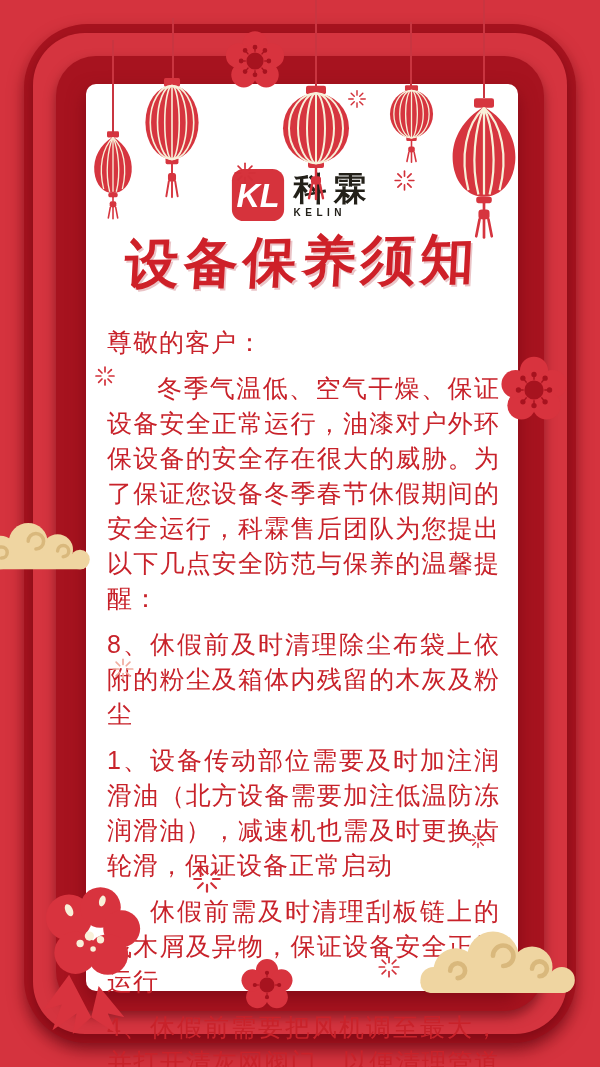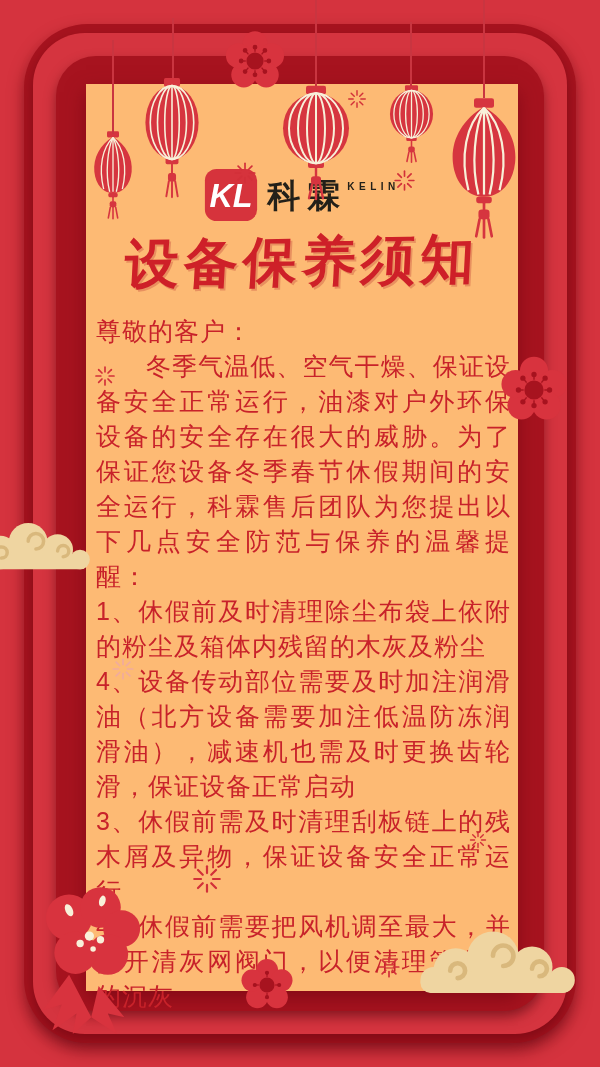--- a/index.html
+++ b/index.html
@@ -9,37 +9,37 @@
     -webkit-font-smoothing:antialiased;
   }
   
   .frame-outer{position:absolute;inset:0;background:#d5333e;}
   .frame-dark{position:absolute;inset:24px;background:#a7131f;border-radius:64px;
               box-shadow:0 8px 16px rgba(90,0,12,.55);}
   .frame-mid{position:absolute;inset:33px;background:#d5343f;border-radius:52px;
              box-shadow:0 7px 14px rgba(90,0,12,.5);}
   .frame-dark2{position:absolute;inset:56px;background:#a7131f;border-radius:40px;
                box-shadow:0 6px 12px rgba(70,0,10,.5);}
-  .paper{position:absolute;left:86px;top:84px;right:82px;bottom:76px;background:#fdba74;
-         border-radius:0;box-shadow:0 8px 18px rgba(100,0,14,.5);}
+  .paper{position:absolute;left:86px;top:84px;right:82px;bottom:76px;background:#ffffff;
+         border-radius:10px;box-shadow:0 8px 18px rgba(100,0,14,.5);}
   
   .brand{position:absolute;top:84px;left:0;right:0;display:flex;justify-content:center;align-items:center;gap:9px;}
   .logo-mark{width:54px;height:54px;flex:0 0 auto;}
-  .brand-txt{display:flex;line-height:1;}
+  .brand-txt{display:flex;flex-direction:column;line-height:1;}
   .brand-cn{font-size:33px;font-weight:bold;color:#232019;letter-spacing:7px;}
   .brand-en{font-size:10px;font-weight:bold;color:#232019;letter-spacing:4.5px;margin-top:3px;}
   .title{position:absolute;top:142px;left:0;right:0;margin:0;text-align:center;
          font-size:54px;font-weight:900;color:#ce2028;letter-spacing:5px;
          transform:skewX(-4deg) rotate(-1deg);
          text-shadow:2px 2px 0 rgba(170,20,30,.25);
          font-family:"Liberation Serif","DejaVu Serif",serif;}
   
   .letter{position:absolute;top:230px;left:10px;right:7px;color:#c8222a;
           font-size:25px;line-height:35px;letter-spacing:1px;text-align:justify;}
-  .letter p{margin:0;}
+  .letter p{margin:11px;}
   .salutation{margin-bottom:0;}
   .greeting{margin-top:41px;}
   .intro{text-indent:2em;}
   
   .deco{position:absolute;pointer-events:none;}
   .string{position:absolute;width:2px;background:#c93540;z-index:7;}
   .z6{z-index:6;}
   .fire{color:#d23039;}
 </style>
 </head>
@@ -64,22 +64,22 @@
         <span class="brand-cn">科霖</span>
         <span class="brand-en">KELIN</span>
       </div>
     </div>
 
     <h1 class="title">设备保养须知</h1>
 
     <div class="letter">
       <p class="salutation">尊敬的客户：</p>
       <p class="intro">冬季气温低、空气干燥、保证设备安全正常运行，油漆对户外环保设备的安全存在很大的威胁。为了保证您设备冬季春节休假期间的安全运行，科霖售后团队为您提出以下几点安全防范与保养的温馨提醒：</p>
-      <p>1、休假前及时清理除尘布袋上依附的粉尘及箱体内残留的木灰及粉尘</p>
-      <p>4、设备传动部位需要及时加注润滑油（北方设备需要加注低温防冻润滑油），减速机也需及时更换齿轮滑，保证设备正常启动</p>
+      <p>8、休假前及时清理除尘布袋上依附的粉尘及箱体内残留的木灰及粉尘</p>
+      <p>1、设备传动部位需要及时加注润滑油（北方设备需要加注低温防冻润滑油），减速机也需及时更换齿轮滑，保证设备正常启动</p>
       <p>3、休假前需及时清理刮板链上的残木屑及异物，保证设备安全正常运行</p>
       <p>4、休假前需要把风机调至最大，并打开清灰网阀门，以便清理管道内的沉灰</p>
     </div>
   </div>
 
   <div class="string" style="left:112px;top:40px;height:94px;"></div>
   <div class="string" style="left:172px;top:18px;height:60px;"></div>
   <div class="string" style="left:315px;top:0;height:86px;"></div>
   <div class="string" style="left:410px;top:22px;height:64px;"></div>
   <div class="string" style="left:483px;top:0;height:98px;"></div>

